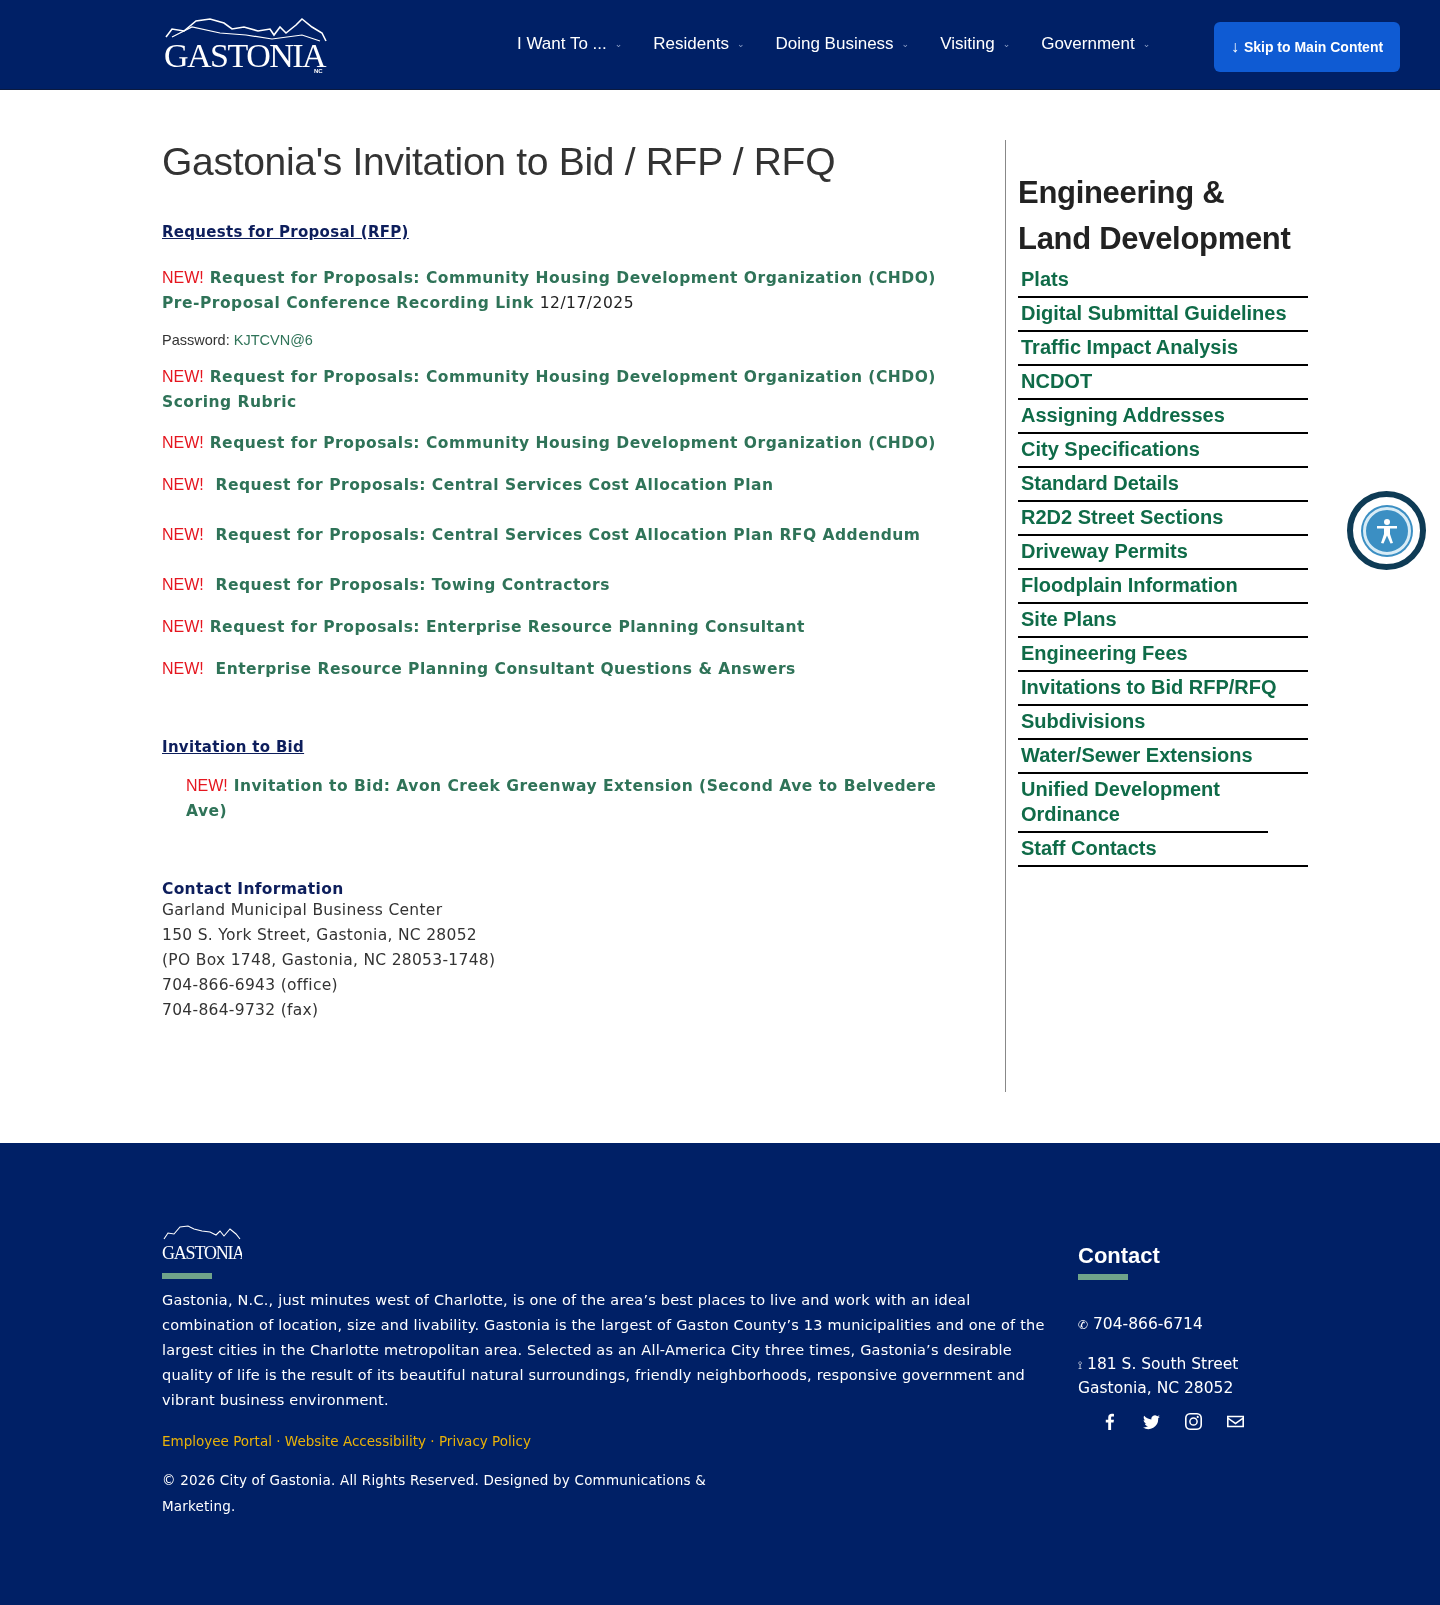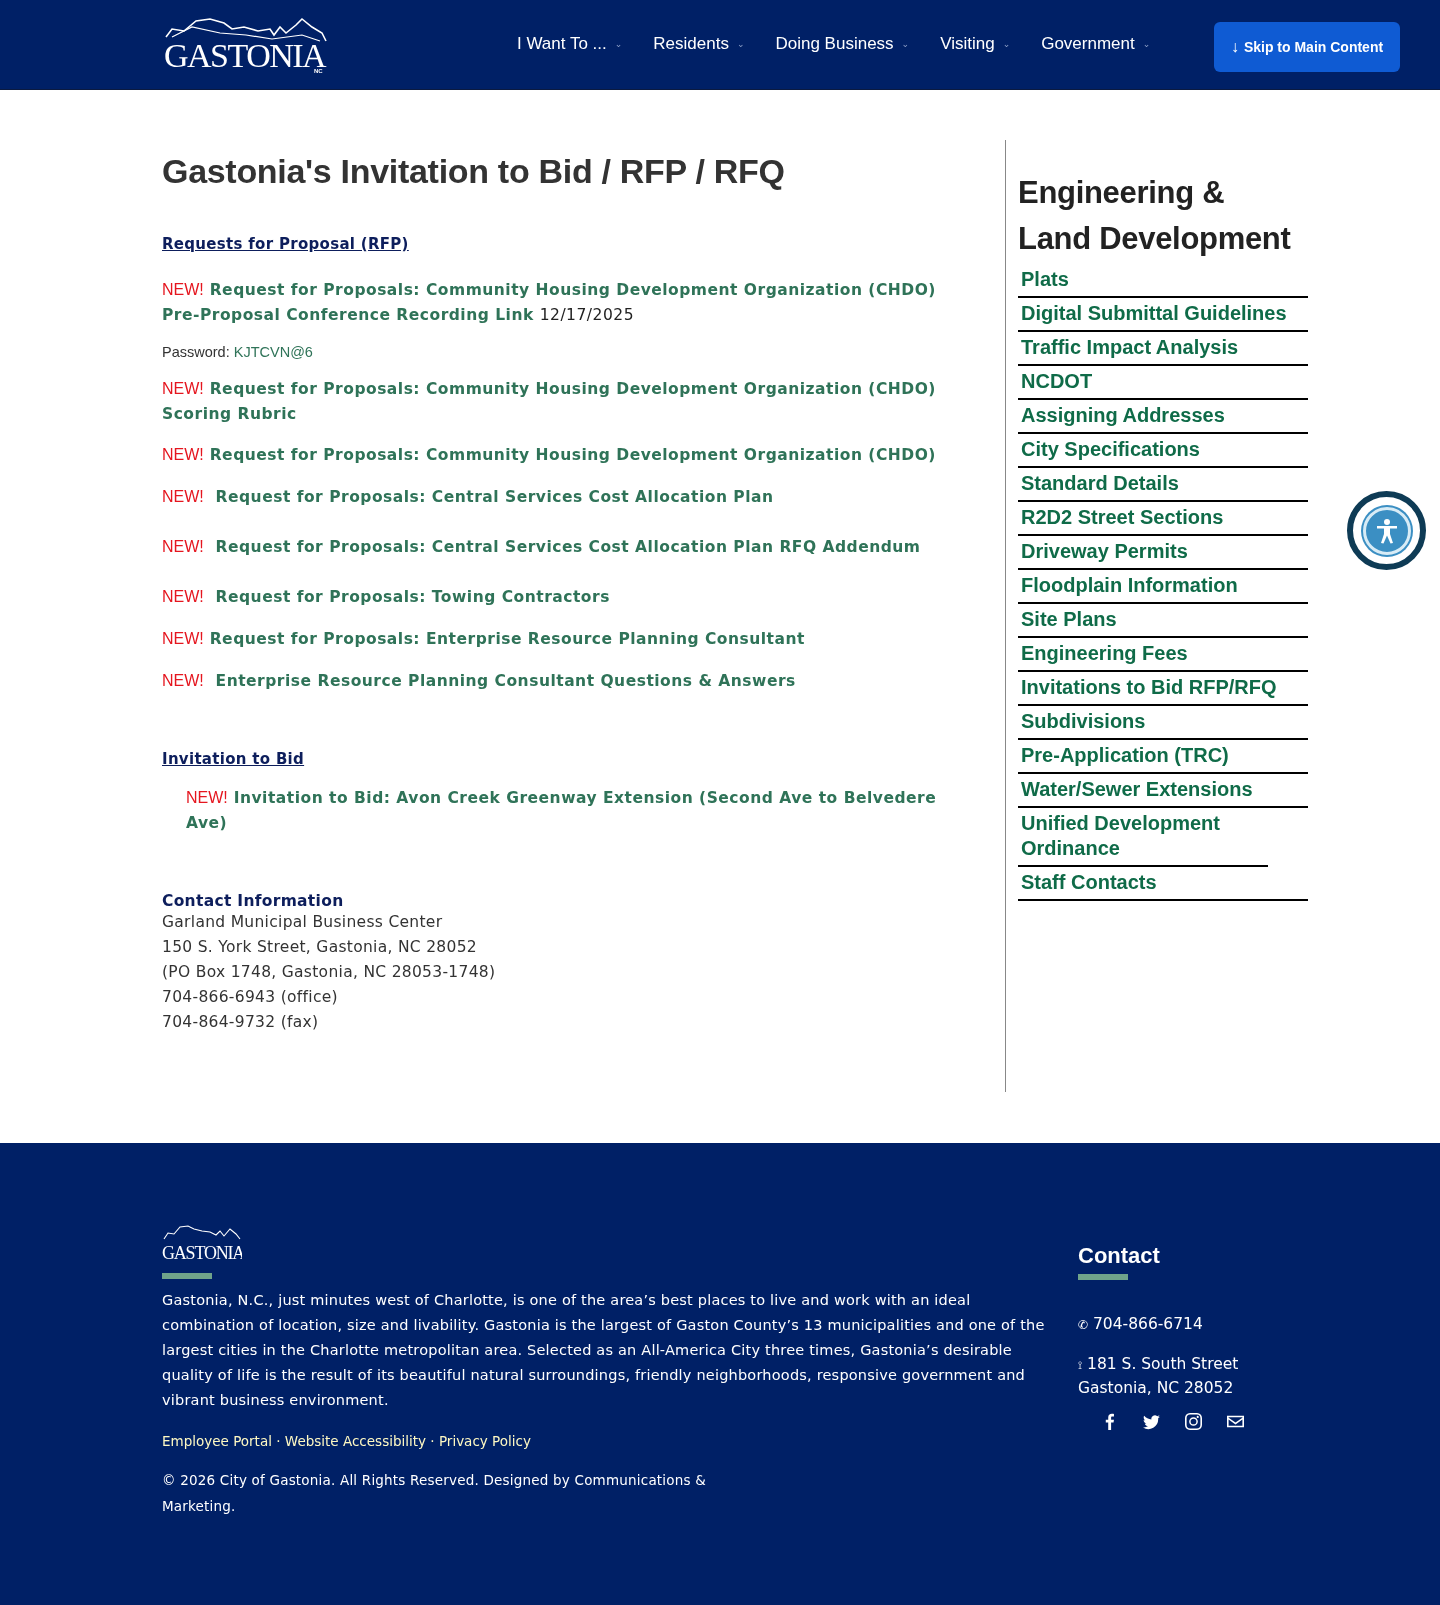--- a/index.html
+++ b/index.html
@@ -12,21 +12,21 @@
   .logo svg { width: 100%; height: 100%; }
   .nav { position: absolute; left: 517px; top: 34px; display: flex; align-items: center; }
   .nav-item { display: flex; align-items: center; color: #fff; font-family: "Liberation Sans", sans-serif; font-size: 17px; margin-right: 31px; cursor: pointer; }
   .nav-item .chev { font-size: 9px; margin-left: 8px; color: #8ea1c9; }
   .skip-btn { position: absolute; left: 1214px; top: 22px; width: 186px; height: 50px; background: #0f5bd3; border-radius: 6px; color: #fff; font-family: "Liberation Sans", sans-serif; font-weight: bold; font-size: 14px; display: flex; align-items: center; justify-content: center; }
   .skip-btn .arrow { margin-right: 5px; font-weight: normal; font-size: 16px; }
 
   
   .main { position: relative; height: 1053px; }
   .content { position: absolute; left: 162px; top: 50px; width: 810px; }
-  .page-title { font-family: "Liberation Sans", sans-serif; font-weight: 700; font-size: 34px; color: #333; letter-spacing: -0.3px; margin-top: 12px; height: 70px; }
+  .page-title { font-family: "Liberation Sans", sans-serif; font-weight: 400; font-size: 39px; color: #333; letter-spacing: -0.3px; margin-top: 0; height: 70px; }
   .section-head { color: #0d1e5c; font-weight: bold; font-size: 15px; text-decoration: underline; display: inline-block; letter-spacing: 0.3px; }
   .entry { font-size: 15.5px; line-height: 25px; font-weight: bold; color: #2f7358; letter-spacing: 0.5px; }
   .entry .new { color: #e5161f; font-weight: normal; letter-spacing: 0; font-family: "Liberation Sans", sans-serif; font-size: 16px; }
   .entry .date { color: #222; font-weight: normal; }
   .pwd { font-family: "Liberation Sans", sans-serif; font-size: 14.5px; color: #333; }
   .pwd a { color: #2f7358; text-decoration: none; }
   .contact-title { color: #0d1e5c; font-weight: bold; font-size: 15.5px; letter-spacing: 0.3px; }
   .contact-line { font-size: 15.5px; line-height: 25px; color: #333; letter-spacing: 0.3px; }
 
   .divider { position: absolute; left: 1005px; top: 50px; width: 1px; height: 952px; background: #888; }
@@ -35,21 +35,21 @@
   .side-item { border-bottom: 2px solid #000; padding: 3px 3px 4px 3px; font-family: "Liberation Sans", sans-serif; font-weight: bold; font-size: 20px; line-height: 25px; color: #0f6b48; }
 
   .a11y { position: absolute; left: 1347px; top: 401px; width: 79px; height: 79px; border-radius: 50%; background: #fff; border: 6px solid #0e3b55; display: flex; align-items: center; justify-content: center; }
   .a11y-inner { width: 48px; height: 48px; border-radius: 50%; background: #3b8fc3; border: 3px solid #d8ecf6; box-shadow: 0 0 0 2px #3b8fc3; display: flex; align-items: center; justify-content: center; }
 
   
   .footer { background: #002066; height: 462px; position: relative; color: #fff; }
   .f-logo { position: absolute; left: 162px; top: 80px; width: 80px; height: 42px; }
   .f-bar { position: absolute; height: 6px; width: 50px; background: #6fa38a; }
   .f-about { position: absolute; left: 162px; top: 145px; width: 885px; font-size: 14.5px; line-height: 25px; letter-spacing: 0.2px; color: #fff; }
-  .f-links { position: absolute; left: 162px; top: 290px; font-size: 13.5px; color: #fef9c3; }
+  .f-links { position: absolute; left: 162px; top: 290px; font-size: 13.5px; color: #eab308; }
   .f-copy { position: absolute; left: 162px; top: 324px; width: 560px; font-size: 13.5px; line-height: 26px; color: #fff; letter-spacing: 0.2px; }
   .f-contact-title { position: absolute; left: 1078px; top: 100px; font-family: "Liberation Sans", sans-serif; font-size: 22px; color: #fff; }
   .f-phone { position: absolute; left: 1078px; top: 172px; font-size: 15.5px; color: #fff; }
   .f-addr { position: absolute; left: 1078px; top: 210px; font-size: 15.5px; line-height: 22px; color: #fff; }
   .f-social { position: absolute; left: 1088px; top: 270px; display: flex; }
   .f-social span { width: 42px; display: flex; justify-content: center; }
   .f-social svg { width: 17px; height: 17px; fill: #fff; }
 </style>
 </head>
 <body>
@@ -180,21 +180,20 @@
     <a class="side-item" style="display:block">Assigning Addresses</a>
     <a class="side-item" style="display:block">City Specifications</a>
     <a class="side-item" style="display:block">Standard Details</a>
     <a class="side-item" style="display:block">R2D2 Street Sections</a>
     <a class="side-item" style="display:block">Driveway Permits</a>
     <a class="side-item" style="display:block">Floodplain Information</a>
     <a class="side-item" style="display:block">Site Plans</a>
     <a class="side-item" style="display:block">Engineering Fees</a>
     <a class="side-item" style="display:block">Invitations to Bid RFP/RFQ</a>
     <a class="side-item" style="display:block">Subdivisions</a>
-    <a class="side-item" style="display:block">Pre-Application (TRC)</a>
     <a class="side-item" style="display:block">Water/Sewer Extensions</a>
     <a class="side-item" style="display:block;width:250px">Unified Development Ordinance</a>
     <a class="side-item" style="display:block">Staff Contacts</a>
   </aside>
 
   <div class="a11y">
     <div class="a11y-inner">
       <svg width="30" height="30" viewBox="0 0 30 30">
         <circle cx="15" cy="6" r="3" fill="#fff"></circle>
         <path d="M5 10 L25 10 L25 12.5 L18 12.5 L18 18 L21 27 L18.5 27.5 L15 19.5 L11.5 27.5 L9 27 L12 18 L12 12.5 L5 12.5 Z" fill="#fff"></path>

